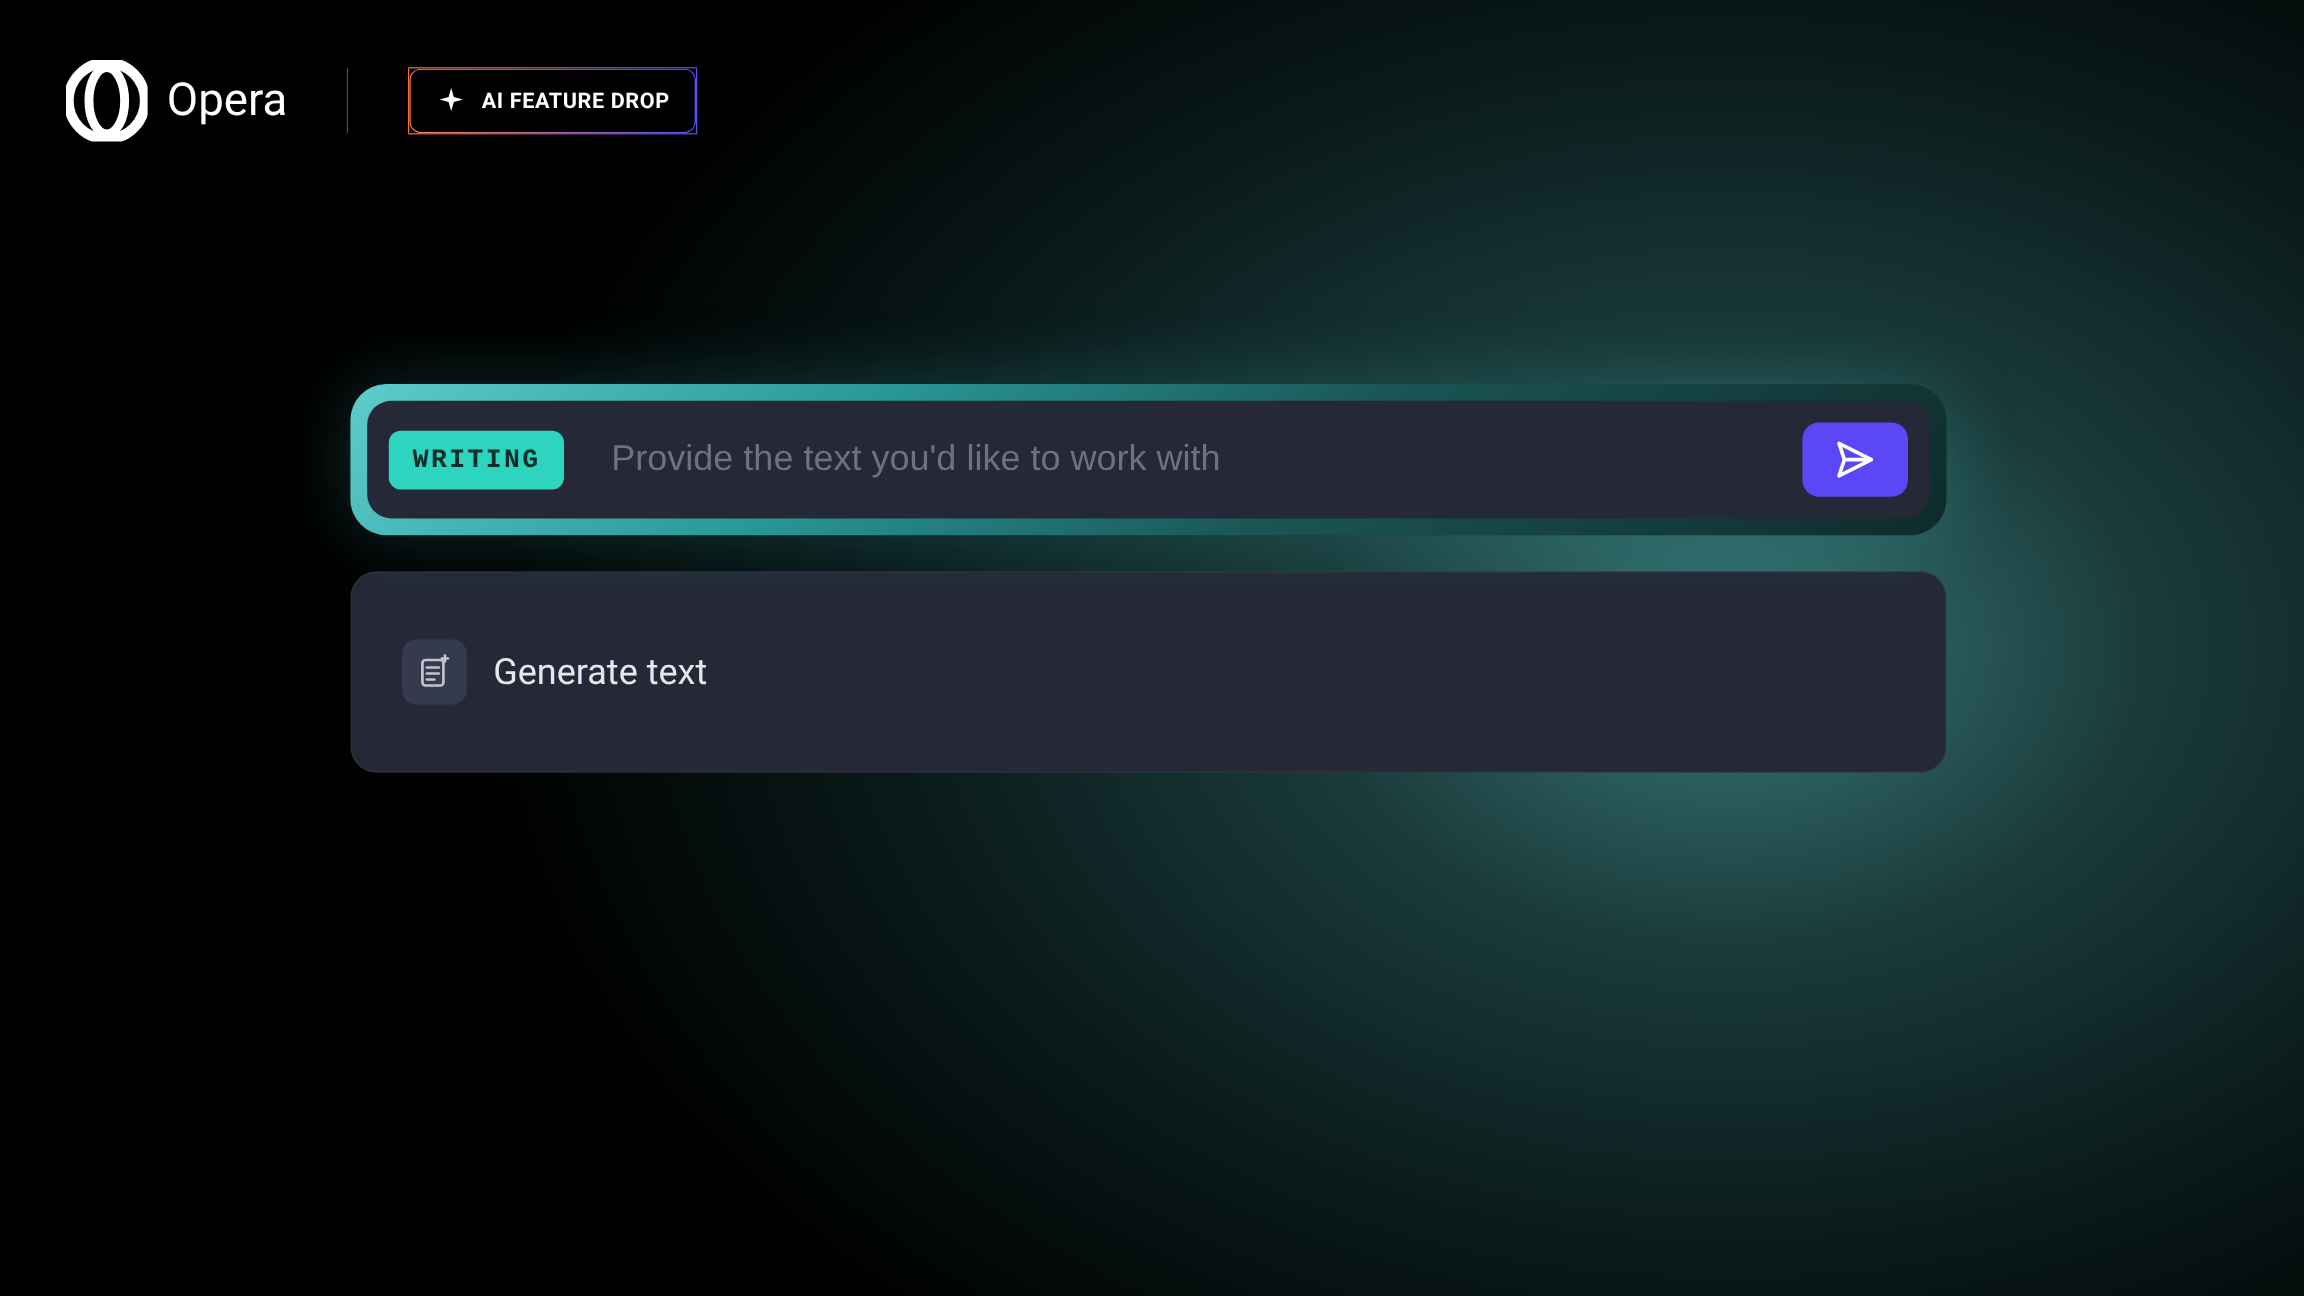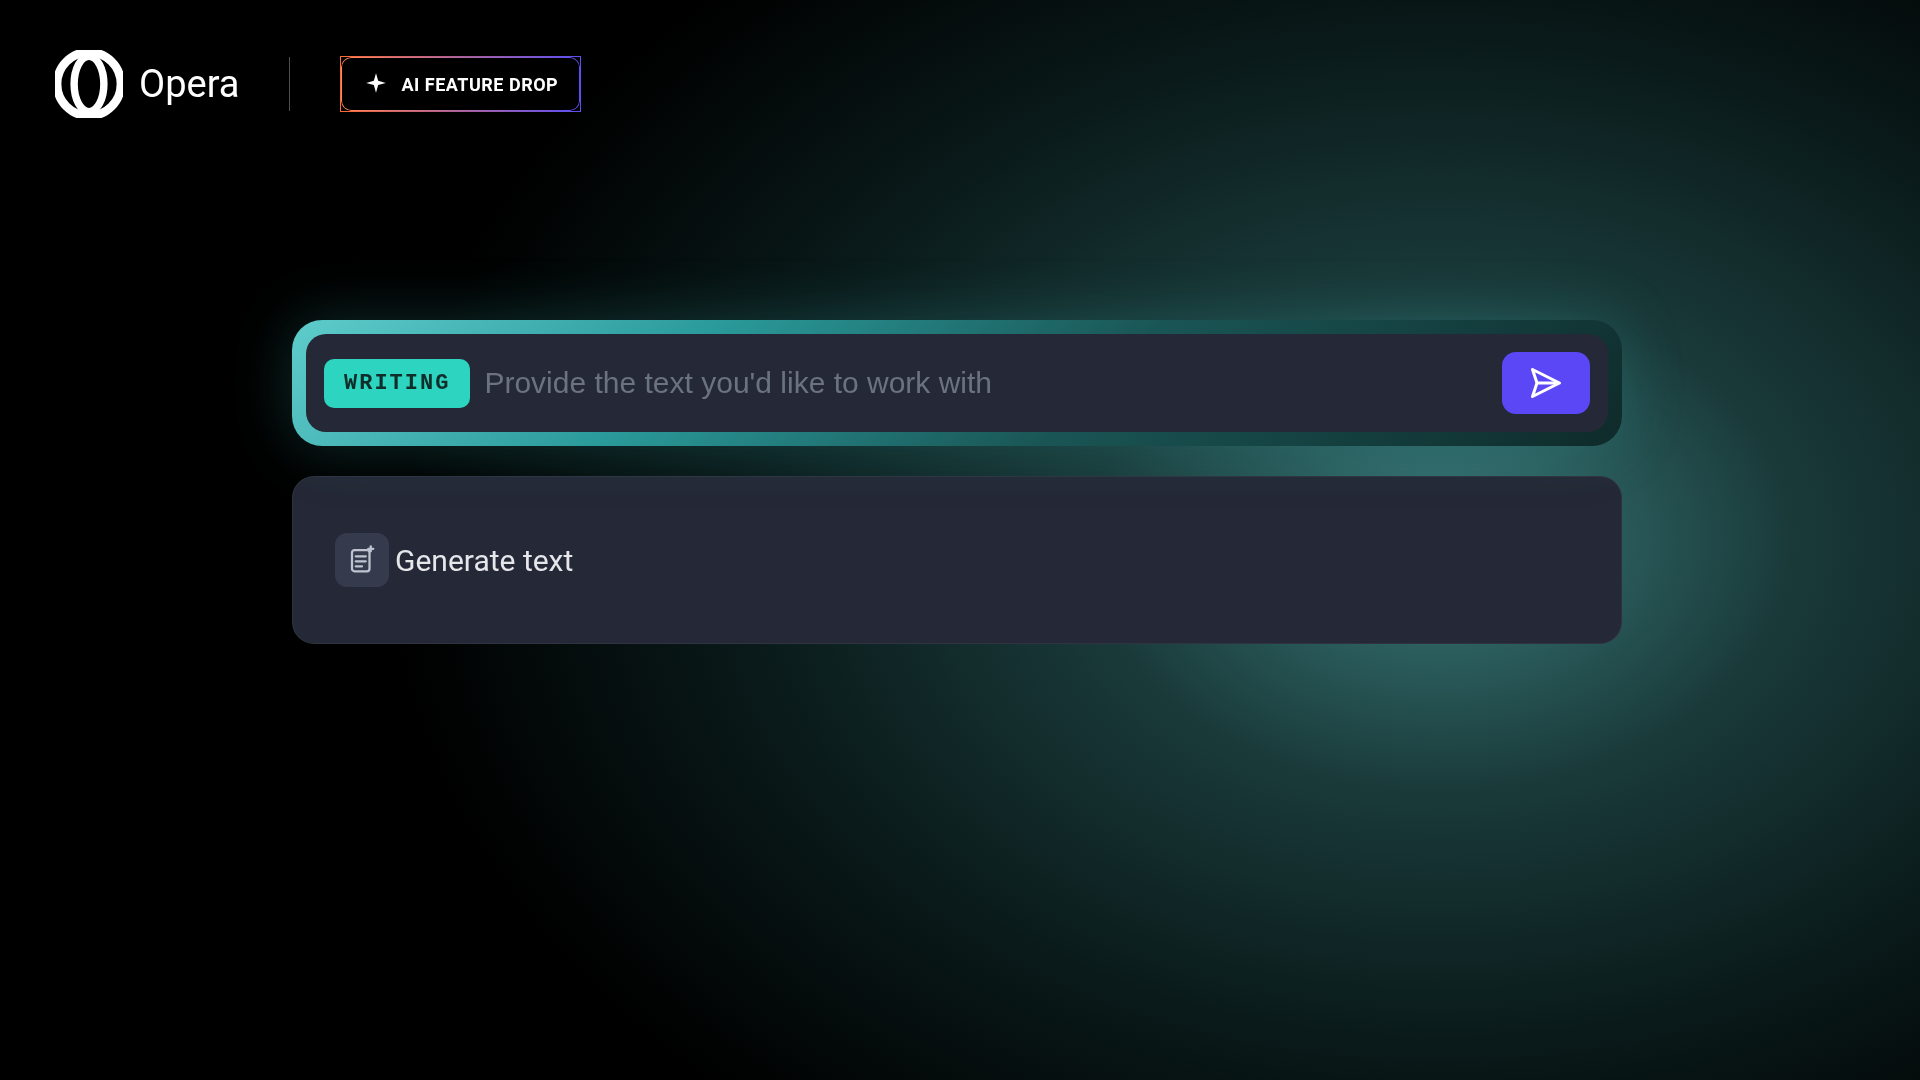--- a/index.html
+++ b/index.html
@@ -97,21 +97,21 @@
       position: relative;
       padding: 14px;
       border-radius: 30px;
       background: linear-gradient(135deg, #5fcccc 0%, #2a9999 30%, #1a5555 60%, #0f2a2a 100%);
       box-shadow: 0 0 60px rgba(50, 150, 150, 0.3);
     }
     
     .input-bar {
       display: flex;
       align-items: center;
-      gap: 14px;
+      gap: 39px;
       padding: 16px 18px;
       background: #252836;
       border-radius: 20px;
       height: 98px;
     }
     
     .mode-badge {
       padding: 12px 20px;
       background: #2dd4bf;
       color: #0f2e2a;
@@ -157,21 +157,21 @@
       margin-top: 30px;
       padding: 36px 42px;
       background: #252836;
       border-radius: 22px;
       border: 1px solid rgba(255, 255, 255, 0.05);
     }
     
     .option-item {
       display: flex;
       align-items: center;
-      gap: 6px;
+      gap: 22px;
       padding: 20px 0;
       cursor: pointer;
     }
     
     .option-icon {
       width: 54px;
       height: 54px;
       background: #363a4d;
       border-radius: 12px;
       display: flex;

